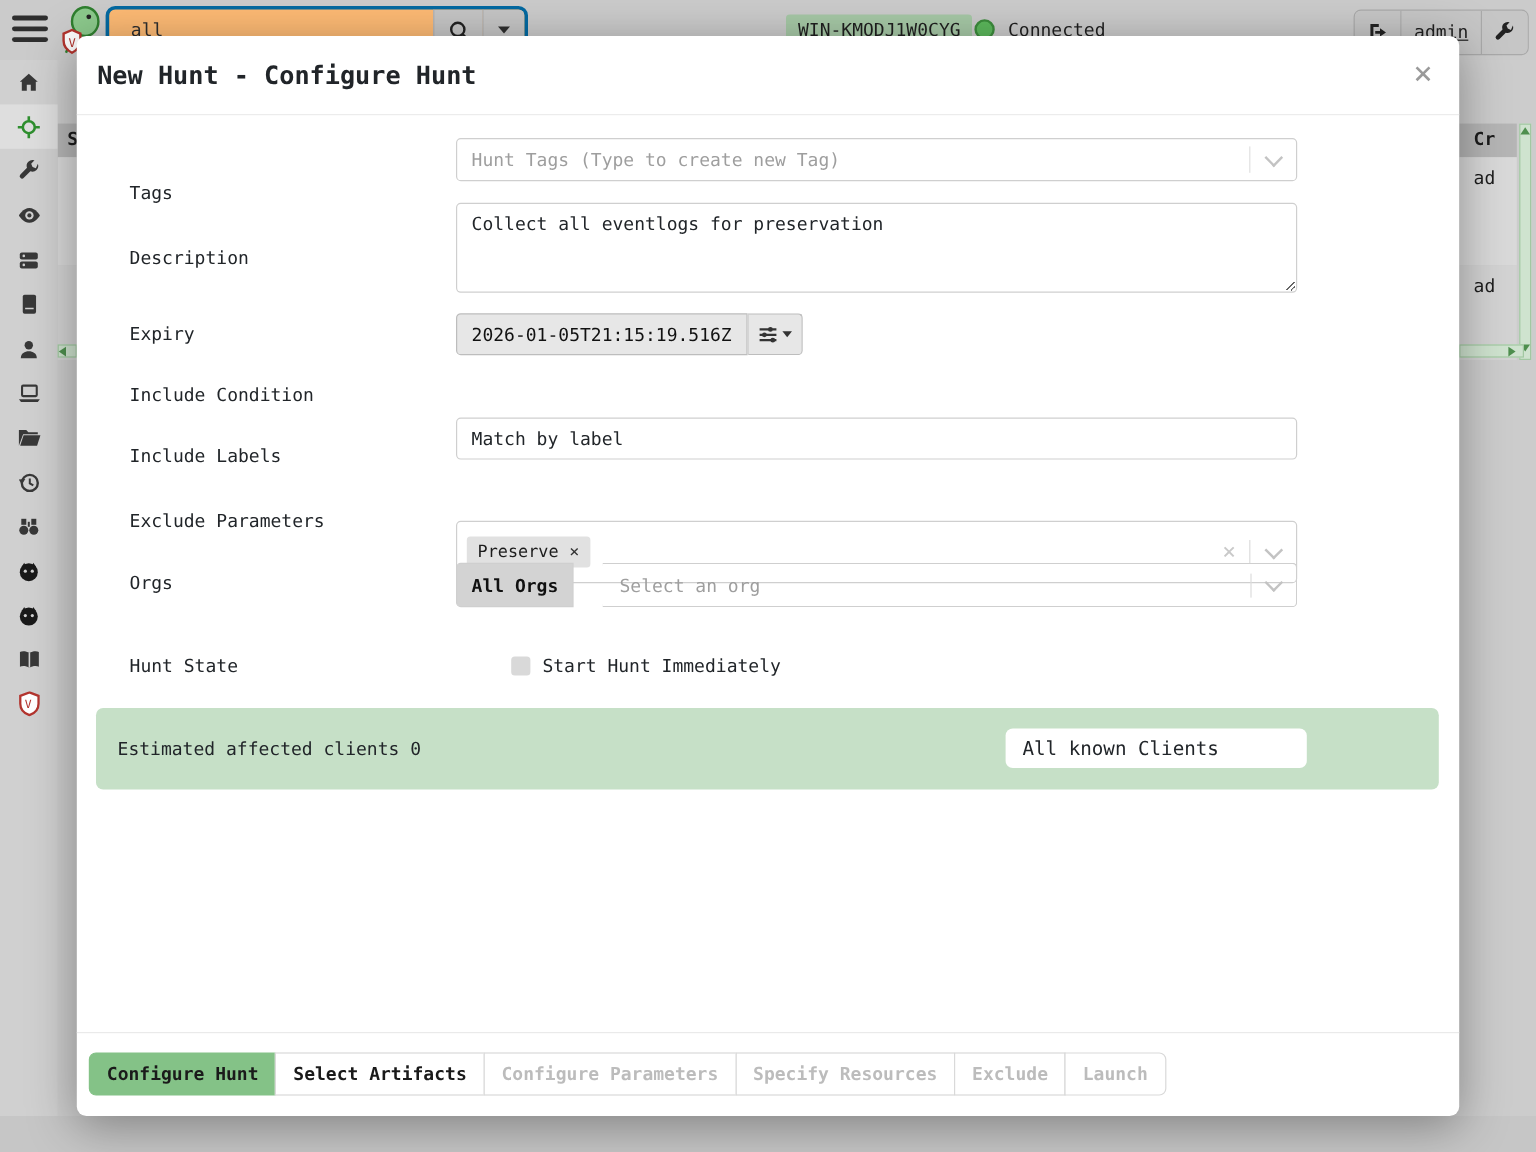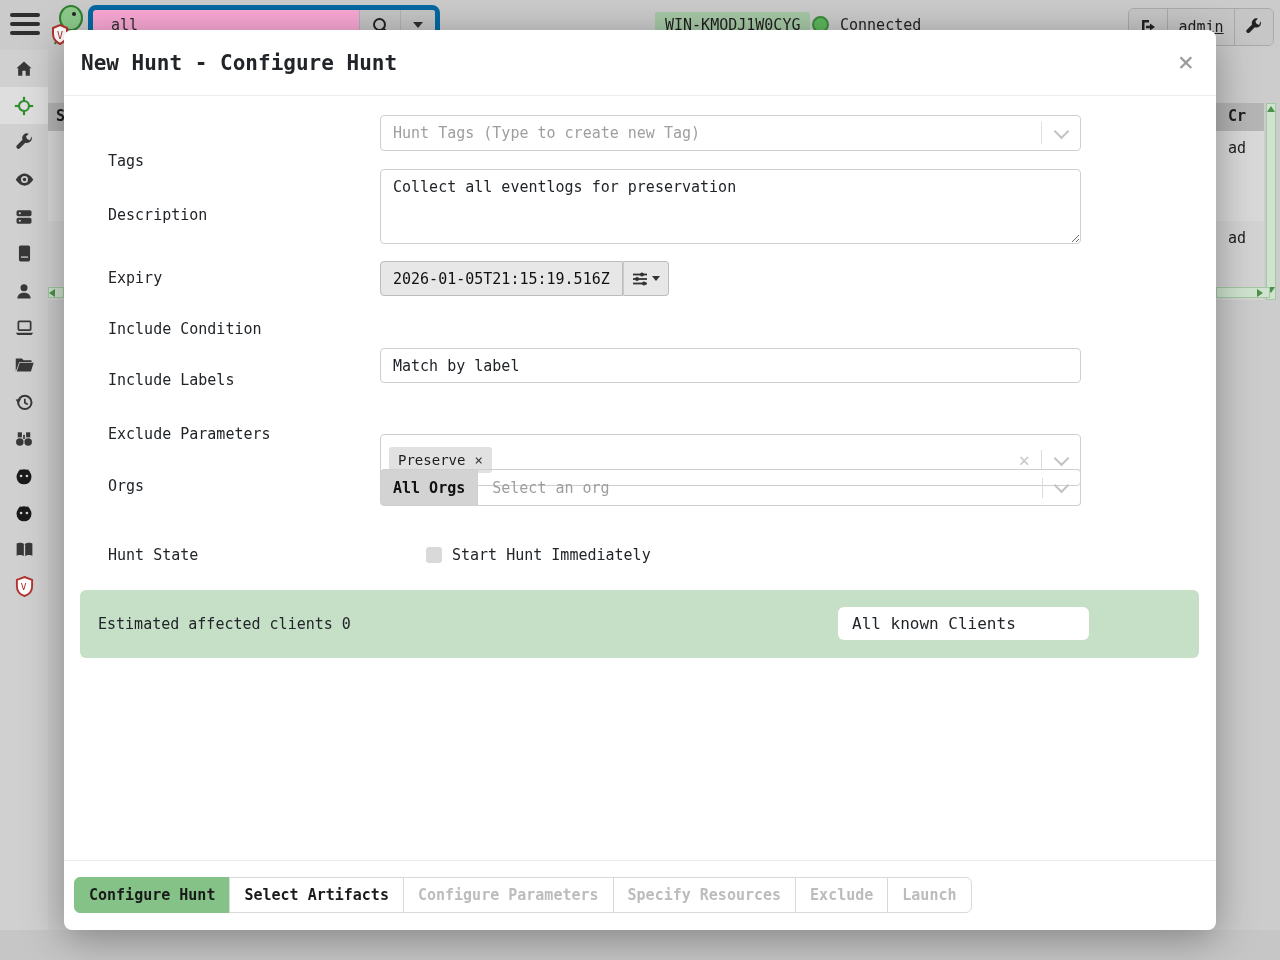--- a/index.html
+++ b/index.html
@@ -6,21 +6,21 @@
   body{width:1280px;height:960px;position:relative;overflow:hidden;
        font-family:"DejaVu Sans Mono",monospace;background:#cccccc;color:#212529;}
   svg{display:block;}
 
   
   .navbar{position:absolute;left:0;top:0;width:1280px;height:50px;background:#cbcbcb;}
   .hamburger{position:absolute;left:10px;top:13px;width:30px;height:24px;cursor:pointer;}
   .hamburger span{display:block;height:4px;background:#2e2e2e;border-radius:2px;margin-bottom:5px;}
   .logo{position:absolute;left:50px;top:4px;width:34px;height:44px;}
   .searchgroup{position:absolute;left:88px;top:5px;width:352px;height:40px;display:flex;
-               border:5px solid #0369a1;border-radius:8px;overflow:hidden;background:#f9a8d4;box-sizing:border-box;}
+               border:3px solid #0369a1;border-radius:8px;overflow:hidden;background:#fdba74;box-sizing:border-box;}
   .searchinput{flex:1;border:none;background:transparent;font:15px "DejaVu Sans Mono",monospace;
                color:#2e2e2e;padding:0 0 0 18px;outline:none;min-width:0;}
   .searchbtn,.caretbtn{background:#c5c5c5;border-left:1px solid #b2b2b2;display:flex;
                align-items:center;justify-content:center;}
   .searchbtn{width:40px;} .caretbtn{width:34px;}
   .tri-down{width:0;height:0;border-left:5px solid transparent;border-right:5px solid transparent;
             border-top:6px solid #2e2e2e;}
   .hostbadge{position:absolute;left:655px;top:12px;height:26px;background:#a6c8a6;border-radius:3px;
              color:#1f1f1f;font-size:15px;line-height:26px;padding:0 10px;}
   .conndot{position:absolute;left:812px;top:16px;width:17px;height:17px;border-radius:50%;
@@ -86,21 +86,21 @@
         align-items:center;gap:9px;color:#1c1c1c;}
   .chip-x{color:#333;cursor:pointer;}
   .multi-right{position:absolute;right:0;top:0;bottom:0;display:flex;align-items:center;}
   .clear-x{color:#c9c9c9;font-size:19px;padding:0 11px;cursor:pointer;}
   .vsep{width:1px;height:20px;background:#dcdcdc;}
   .chev-pad{width:38px;display:flex;align-items:center;justify-content:center;}
   .orgs-group{display:flex;height:37px;}
   .orgs-btn{background:#d3d3d3;border:1px solid #cfcfcf;border-radius:4px 0 0 4px;padding:0 12px;
             display:flex;align-items:center;font-weight:700;color:#111;cursor:pointer;}
   .orgs-select{flex:1;border:1px solid #cfcfcf;border-left:none;border-radius:0 4px 4px 0;
-               position:relative;display:flex;align-items:center;padding:0 14px;}
+               position:relative;display:flex;align-items:center;padding:0 14px;margin-left:24px;}
   .hunt-check{appearance:none;-webkit-appearance:none;width:16px;height:16px;background:#d9d9d9;
               border:none;border-radius:3px;margin:0 10px 0 0;vertical-align:-3px;cursor:pointer;}
   .hunt-row{display:flex;align-items:center;font-weight:500;}
 
   .gpanel{position:absolute;left:16px;top:560px;width:1119px;height:68px;background:#c6e0c7;
           border-radius:6px;}
   .gtext{position:absolute;left:18px;top:25px;font-size:15px;color:#212529;}
   .gbox{position:absolute;right:110px;top:17px;width:251px;height:33px;background:#fff;
         border-radius:6px;display:flex;align-items:center;padding:0 14px;box-sizing:border-box;
         font-size:16px;color:#212529;cursor:pointer;}

